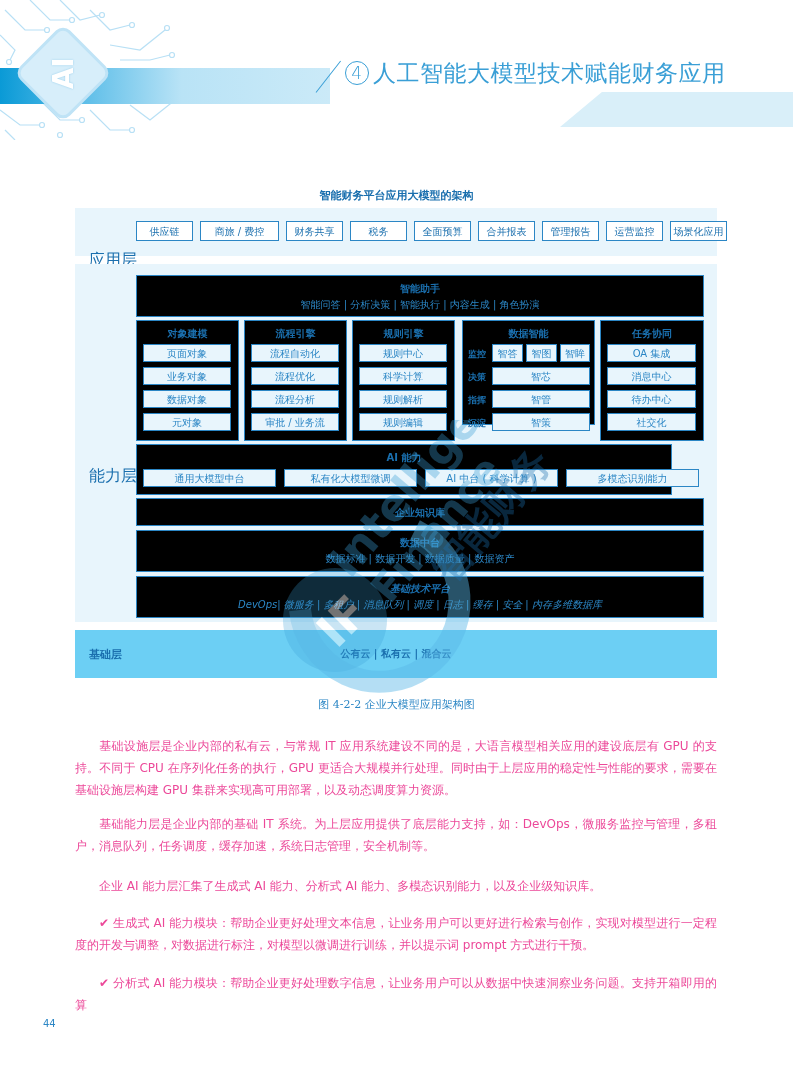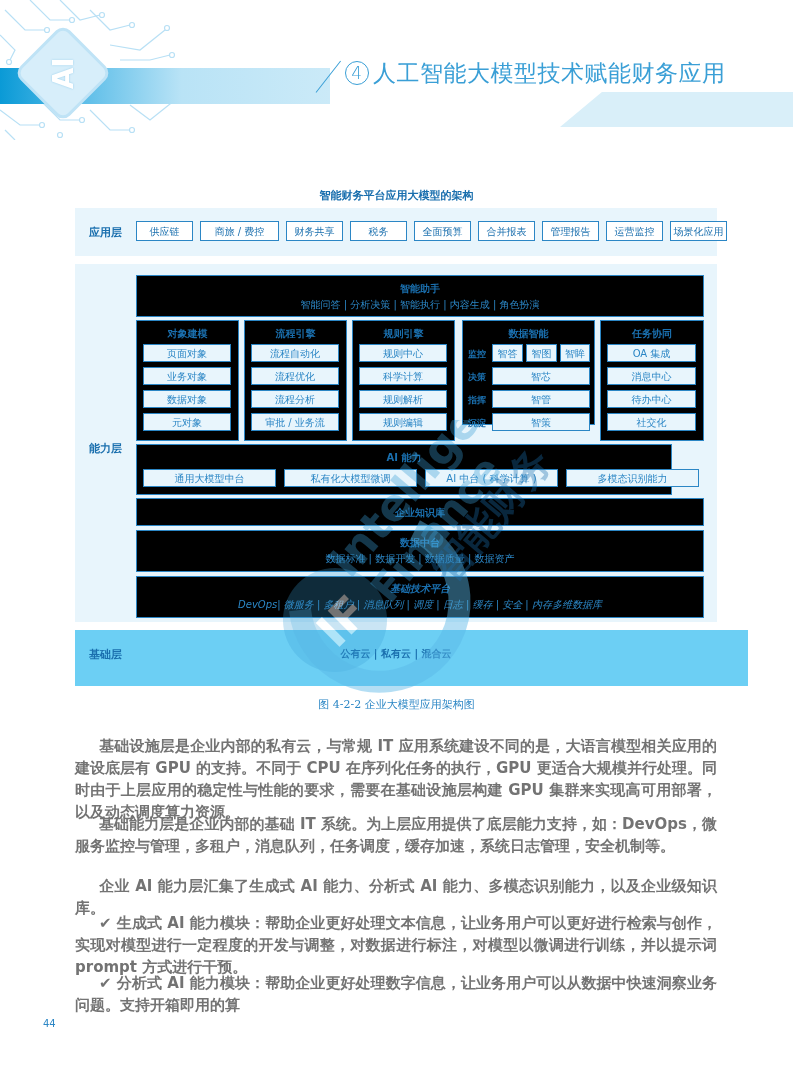--- a/index.html
+++ b/index.html
@@ -10,37 +10,37 @@
   .hdr-right{position:absolute;left:560px;top:92px;width:233px;height:35px;background:#d9eff9;clip-path:polygon(18% 0,100% 0,100% 100%,0 100%);}
   .hdr-title{position:absolute;left:345px;top:58px;font-size:23px;color:#3a9fd6;letter-spacing:0.5px;white-space:nowrap;font-family:"DejaVu Sans",sans-serif;font-weight:300;}
   .hdr-num{display:inline-block;width:22px;height:22px;border:1.5px solid #3a9fd6;border-radius:50%;text-align:center;line-height:22px;font-size:17px;margin-right:4px;vertical-align:2px;}
   .hdr-line{position:absolute;left:316px;top:92px;width:40px;height:1px;background:#3a9fd6;transform:rotate(-52deg);transform-origin:left;}
   .ai-chip{position:absolute;left:28px;top:38px;width:64px;height:64px;background:#d7eefa;border:3px solid #bfe3f6;border-radius:10px;transform:rotate(-45deg);display:flex;align-items:center;justify-content:center;}
   .ai-chip span{transform:rotate(0deg);font-weight:bold;font-size:28px;color:#fff;text-shadow:0 0 2px #8cc9ea;}
   .circuit{position:absolute;left:0;top:0;width:200px;height:140px;}
   
   .diag-title{position:absolute;left:0;width:793px;top:188px;text-align:center;font-size:11px;font-weight:bold;color:#1a6fae;}
   .layer{position:absolute;left:75px;width:642px;background:#e8f5fc;}
-  .layer-label{position:absolute;left:14px;font-size:11px;font-weight:bold;color:#1a6fae;}
+  .layer-label{position:absolute;left:14px;font-size:16px;font-weight:normal;color:#1a6fae;margin-top:25px;}
   .app-layer{top:208px;height:48px;}
   .app-items{position:absolute;left:60px;top:13px;display:flex;gap:8px;}
   .app-item{border:1px solid #2b86c5;background:#fff;font-size:10px;color:#1a6fae;height:20px;line-height:20px;text-align:center;box-sizing:border-box;}
   .cap-layer{top:264px;height:358px;}
   .box{position:absolute;border:1.5px solid #2b86c5;background:#000000;box-sizing:border-box;}
   .box-title{font-size:10px;font-weight:bold;color:#1a6fae;text-align:center;}
   .box-sub{font-size:10px;color:#2b86c5;text-align:center;}
   .sub-item{position:absolute;border:1px solid #2b86c5;background:#e8f5fc;font-size:10px;color:#2b86c5;text-align:center;height:18px;line-height:18px;box-sizing:border-box;}
   .row-label{position:absolute;font-size:9px;font-weight:bold;color:#1a6fae;}
-  .base-layer{top:630px;height:56px;background:#6ccff4;padding-left:31px;}
+  .base-layer{top:630px;height:48px;background:#6ccff4;}
   .base-label{position:absolute;left:14px;top:17px;font-size:11px;font-weight:bold;color:#1a6fae;}
   .base-text{position:absolute;left:0;width:642px;top:17px;text-align:center;font-size:10px;font-weight:bold;color:#1a6fae;}
   .caption{position:absolute;left:0;width:793px;top:697px;text-align:center;font-size:11px;color:#2b86c5;font-family:"DejaVu Serif",serif;}
   .watermark{position:absolute;pointer-events:none;}
   
-  .para{position:absolute;left:75px;width:642px;font-size:15px;line-height:22px;color:#737373;text-align:justify;font-weight:bold;}
+  .para{position:absolute;left:75px;width:642px;font-size:12px;line-height:22px;color:#ec4899;text-align:justify;}
   .para .indent{display:inline-block;width:24px;}
   .page-num{position:absolute;left:43px;top:1018px;font-size:10px;color:#2b86c5;}
 </style>
 </head>
 <body>
 
 <div class="hdr">
   <svg class="circuit" viewBox="0 0 200 140">
     <g stroke="#b8e0f5" stroke-width="1.2" fill="none">
       <path d="M5 10 L25 30 L45 30"></path>

